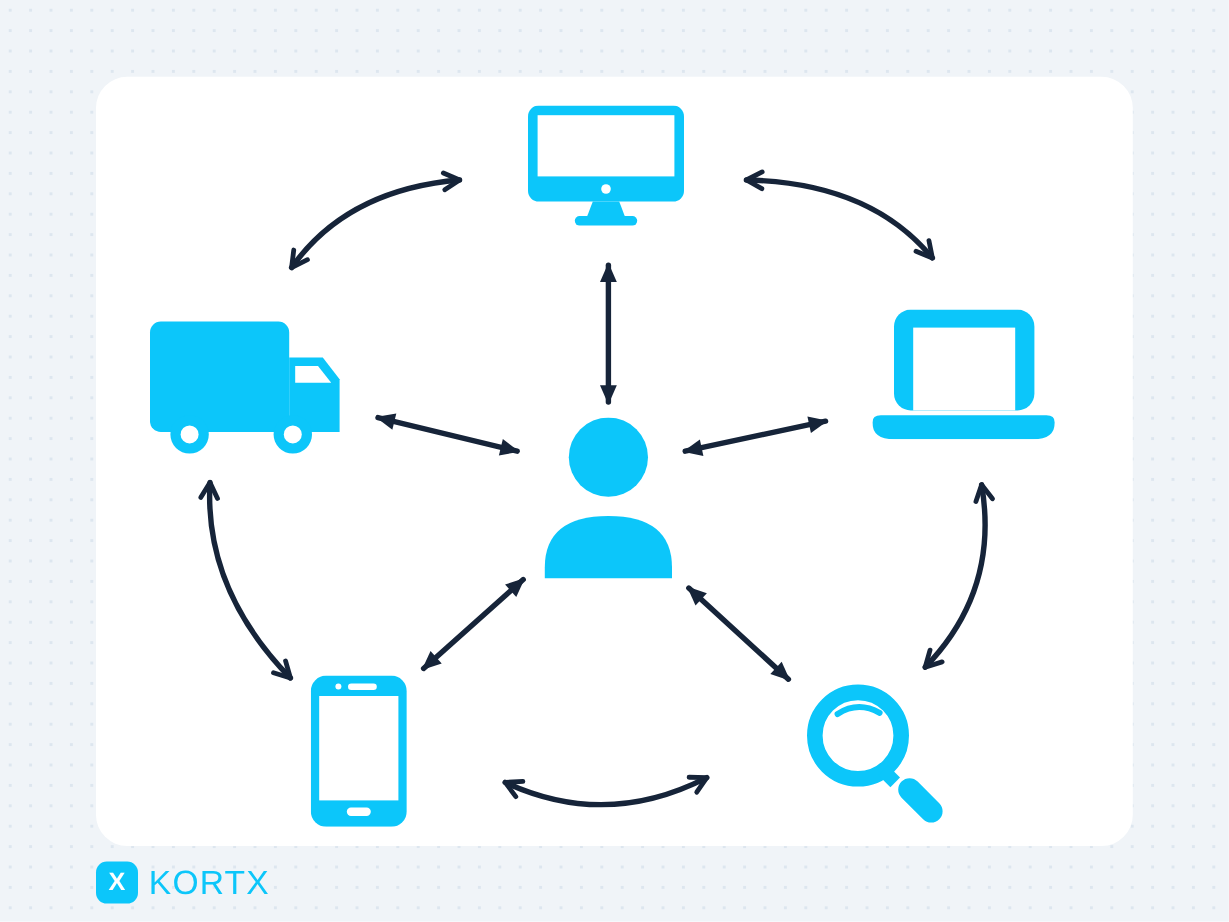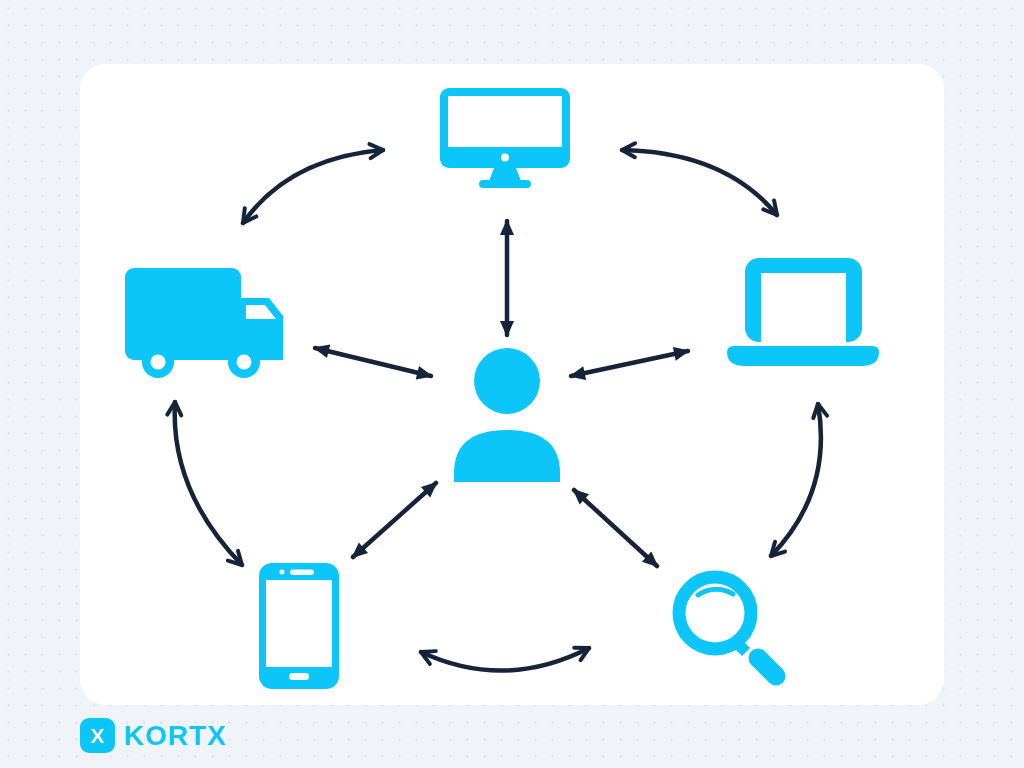--- a/index.html
+++ b/index.html
@@ -23,21 +23,21 @@
   .arrow{stroke:var(--navy); stroke-width:4.5; fill:none; stroke-linecap:round;}
   .logo{
     position:absolute; left:80px; top:718px; display:flex; align-items:center; gap:9px;
   }
   .logo-badge{
     width:35px; height:35px; background:var(--cyan); border-radius:9px;
     display:flex; align-items:center; justify-content:center;
     color:#ffffff; font-weight:bold; font-size:21px;
   }
   .logo-text{
-    color:var(--cyan); font-weight:bold; font-size:28px; letter-spacing:1px;
+    color:var(--cyan); font-weight:normal; font-size:28px; letter-spacing:1px;
   }
 </style>
 </head>
 <body>
 
 <div class="card"></div>
 
 <svg class="arrows" viewBox="0 0 1024 768">
   <defs>
     <marker id="tri" markerUnits="userSpaceOnUse" markerWidth="20" markerHeight="18" refX="15" refY="8" orient="auto-start-reverse">

